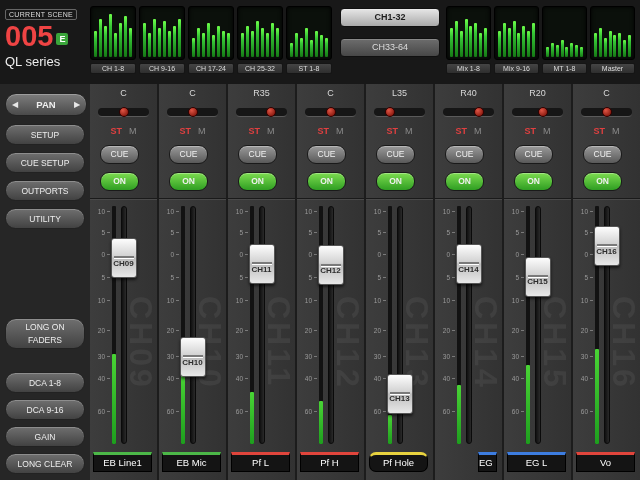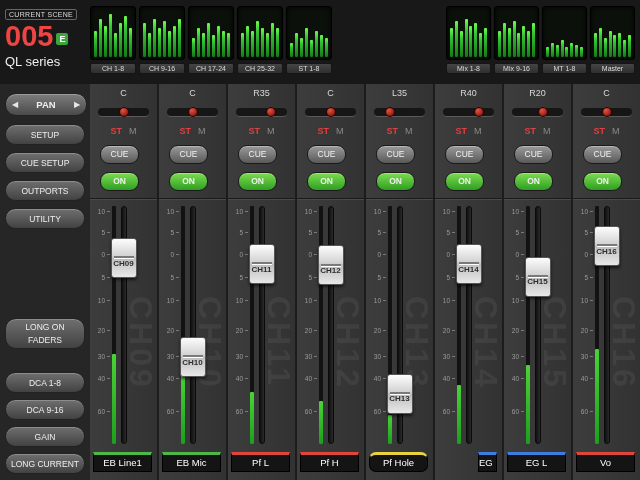--- a/index.html
+++ b/index.html
@@ -129,20 +129,24 @@
           <div class="meter-bar" style="height: 40%;"></div>
           <div class="meter-bar" style="height: 60%;"></div>
           <div class="meter-bar" style="height: 35%;"></div>
           <div class="meter-bar" style="height: 55%;"></div>
           <div class="meter-bar" style="height: 45%;"></div>
           <div class="meter-bar" style="height: 40%;"></div>
         </div>
         <div class="meter-label">ST 1-8</div>
       </div>
     </div>
+  <div id="bank-buttons">
+      <div class="bank-btn selected">CH1-32</div>
+      <div class="bank-btn">CH33-64</div>
+    </div>
   <div id="right-blocks">
       <div class="meter-block">
         <div class="meter-screen">
           <div class="meter-bar" style="height: 60%;"></div>
           <div class="meter-bar" style="height: 75%;"></div>
           <div class="meter-bar" style="height: 55%;"></div>
           <div class="meter-bar" style="height: 80%;"></div>
           <div class="meter-bar" style="height: 65%;"></div>
           <div class="meter-bar" style="height: 70%;"></div>
           <div class="meter-bar" style="height: 50%;"></div>
@@ -200,21 +204,21 @@
   </div>
 <div class="side-btn" style="top: 40px;">SETUP</div>
     <div class="side-btn" style="top: 68px;">CUE SETUP</div>
     <div class="side-btn" style="top: 124px;">UTILITY</div>
     <div class="side-btn" style="top: 96px;">OUTPORTS</div>
     <div class="side-btn tall" style="top: 234px;">LONG ON
 FADERS</div>
     <div class="side-btn" style="top: 288px;">DCA 1-8</div>
     <div class="side-btn" style="top: 315px;">DCA 9-16</div>
     <div class="side-btn" style="top: 342px;">GAIN</div>
-    <div class="side-btn" style="top: 369px;">LONG CURRENT</div>
+    <div class="side-btn" style="top: 369px;">LONG CLEAR</div>
   </div>
 
 <div id="strips">
     <div class="strip">
       <div class="pan-label">C</div>
       <div class="pan-slider">
         <div class="pan-knob" style="left: calc(50% - 5px);"></div>
       </div>
       <div class="stm-row"><span class="st-label">ST</span><span class="m-label">M</span></div>
       <div class="cue-btn">CUE</div>

